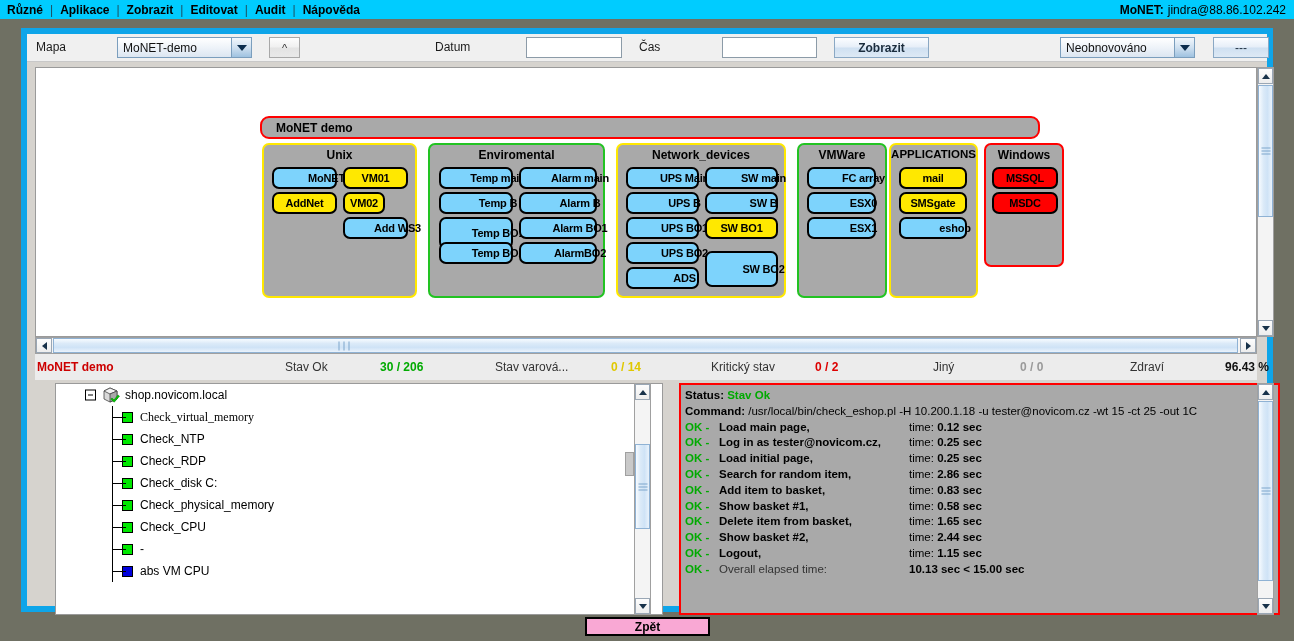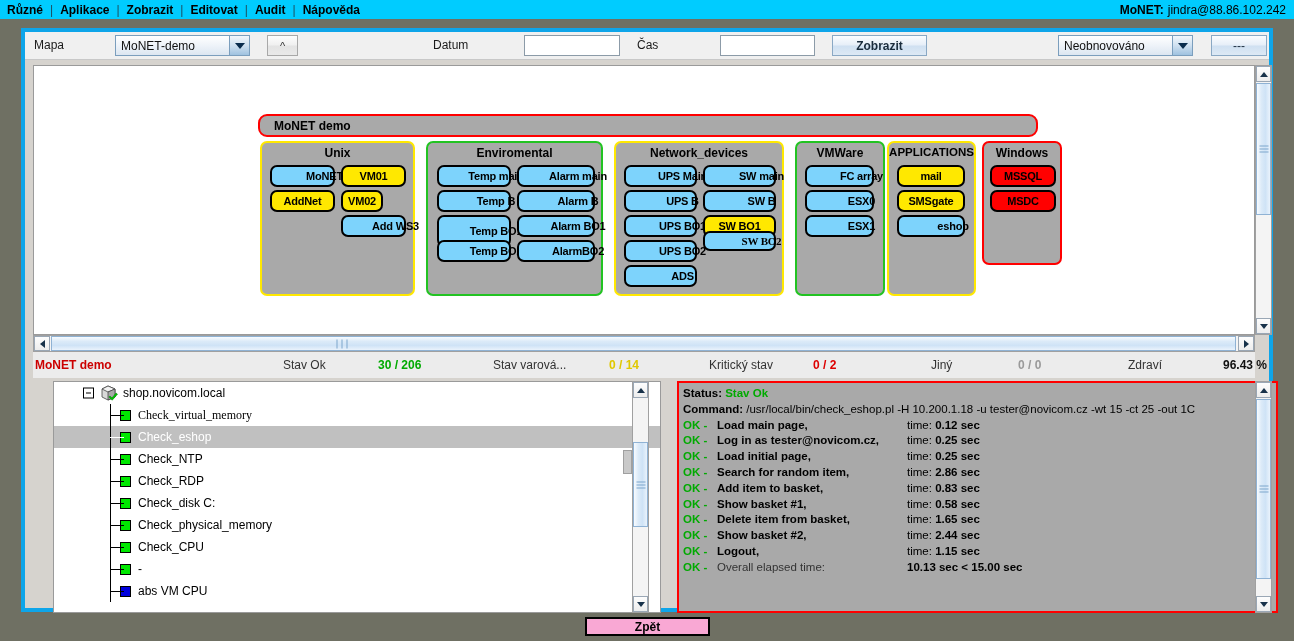--- a/index.html
+++ b/index.html
@@ -38,21 +38,21 @@
     font-size: 12px;
   }
   #menu-right .lbl { font-weight: bold; color: #000; }
   #menu-right .val { font-weight: normal; color: #000; margin-left: 4px; }
 
   
   #appframe {
     position: absolute; left: 21px; top: 28px;
     width: 1252px; height: 584px;
     background: #d6d3ce;
-    border: 4px solid #0ea5e9;
+    border: 6px solid #0ea5e9;
     box-sizing: border-box;
   }
 
   
   #toolbar {
     position: absolute; left: 0; top: 0;
     width: 100%; height: 28px;
     background: #f0f0f0;
     border-bottom: 1px solid #c8c8c8;
     box-sizing: border-box;
@@ -365,21 +365,21 @@
         <div class="group g-yellow" style="left:580px; top:75px; width:170px; height:155px;">
           <div class="group-title">Network_devices</div>
           <div class="node n-green" style="left:8px;  top:22px; width:73px; height:22px;">UPS Main</div>
           <div class="node n-green" style="left:8px;  top:47px; width:73px; height:22px;">UPS B</div>
           <div class="node n-green" style="left:8px;  top:72px; width:73px; height:22px;">UPS BO1</div>
           <div class="node n-green" style="left:8px;  top:97px; width:73px; height:22px;">UPS BO2</div>
           <div class="node n-green" style="left:8px;  top:122px; width:73px; height:22px;">ADS</div>
           <div class="node n-green" style="left:87px; top:22px; width:73px; height:22px;">SW main</div>
           <div class="node n-green" style="left:87px; top:47px; width:73px; height:22px;">SW B</div>
           <div class="node n-yellow" style="left:87px; top:72px; width:73px; height:22px;">SW BO1</div>
-          <div class="node n-green" style="left:87px; top:88px; width:73px; height:20px;font-family:Liberation Serif, serif;">SW BO2</div>
+          <div class="node n-green" style="left:87px; top:106px; width:73px; height:36px;">SW BO2</div>
         </div>
 
         <div class="group g-green" style="left:761px; top:75px; width:90px; height:155px;">
           <div class="group-title">VMWare</div>
           <div class="node n-green" style="left:8px; top:22px; width:69px; height:22px;">FC array</div>
           <div class="node n-green" style="left:8px; top:47px; width:69px; height:22px;">ESX0</div>
           <div class="node n-green" style="left:8px; top:72px; width:69px; height:22px;">ESX1</div>
         </div>
 
         <div class="group g-yellow" style="left:853px; top:75px; width:89px; height:155px;">
@@ -455,28 +455,20 @@
 
       <div class="tree-row" style="padding-left:46px;font-family:Liberation Serif, serif;">
         <span class="tree-indent">
             <span class="vline"></span>
             <span class="hline"></span>
           </span>
         <span class="tree-box box-green"></span>
         <span class="tree-label">Check_virtual_memory</span>
       </div>
 
-      <div class="tree-row selected" style="padding-left:46px;">
-        <span class="tree-indent">
-            <span class="vline"></span>
-            <span class="hline" style="background:#ffffff;"></span>
-          </span>
-        <span class="tree-box box-green"></span>
-        <span class="tree-label">Check_eshop</span>
-      </div>
 
       <div class="tree-row" style="padding-left:46px;">
         <span class="tree-indent">
             <span class="vline"></span>
             <span class="hline"></span>
           </span>
         <span class="tree-box box-green"></span>
         <span class="tree-label">Check_NTP</span>
       </div>
 

